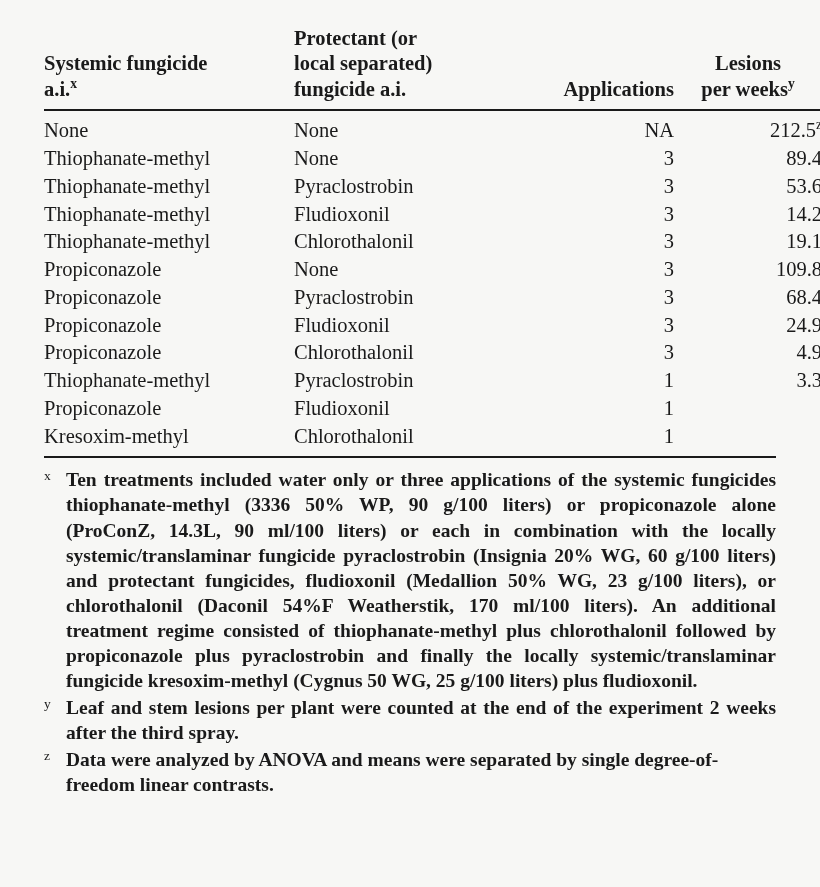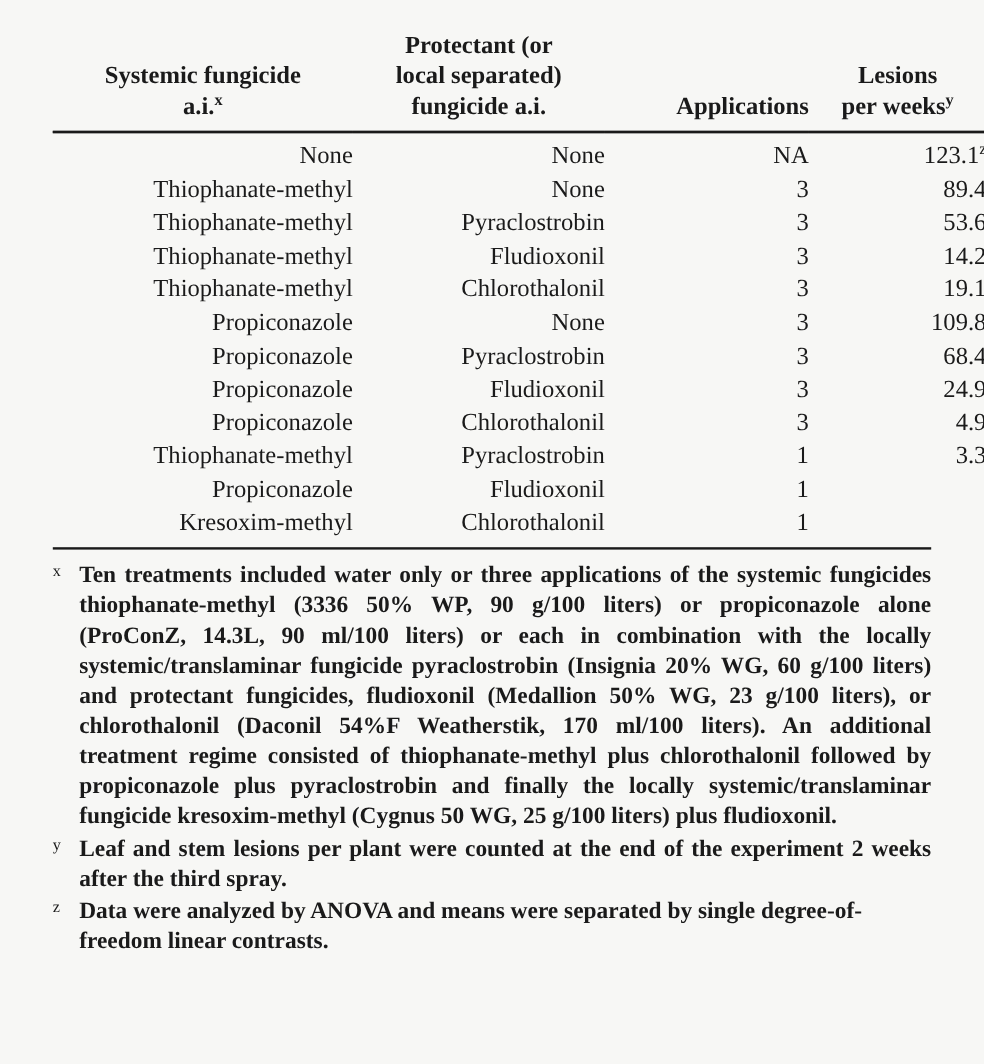--- a/index.html
+++ b/index.html
@@ -40,31 +40,31 @@
 
   .rule-top {
     border-bottom: 2.6px solid #1a1a1a;
   }
   table.data td {
     font-size: 20.5px;
     line-height: 1.355;
     padding: 0;
     vertical-align: top;
   }
-  td.col-a, td.col-b { text-align: right; }
+  td.col-a, td.col-b { text-align: left; }
   td.col-c, td.col-d { text-align: right; }
   tr.first-body td { padding-top: 6px; }
 
   sup {
     font-size: 0.66em;
     vertical-align: super;
     line-height: 0;
     font-weight: inherit;
   }
-  .hdr-line { display: block; text-align: center; }
+  .hdr-line { display: block; }
 
   .rule-bottom {
     border-top: 2.6px solid #1a1a1a;
     margin-top: 6px;
   }
 
   .notes {
     margin-top: 9px;
   }
   .note {
@@ -110,21 +110,21 @@
           <span class="hdr-line">Lesions</span>
           <span class="hdr-line"><span>per weeks</span><sup>y</sup></span>
         </th>
       </tr>
     </thead>
     <tbody>
       <tr class="first-body">
         <td class="col-a">None</td>
         <td class="col-b">None</td>
         <td class="col-c">NA</td>
-        <td class="col-d"><span>123.1</span><sup>z</sup></td>
+        <td class="col-d"><span>212.5</span><sup>z</sup></td>
       </tr>
       <tr>
         <td class="col-a">Thiophanate-methyl</td>
         <td class="col-b">None</td>
         <td class="col-c">3</td>
         <td class="col-d">89.4</td>
       </tr>
       <tr>
         <td class="col-a">Thiophanate-methyl</td>
         <td class="col-b">Pyraclostrobin</td>

